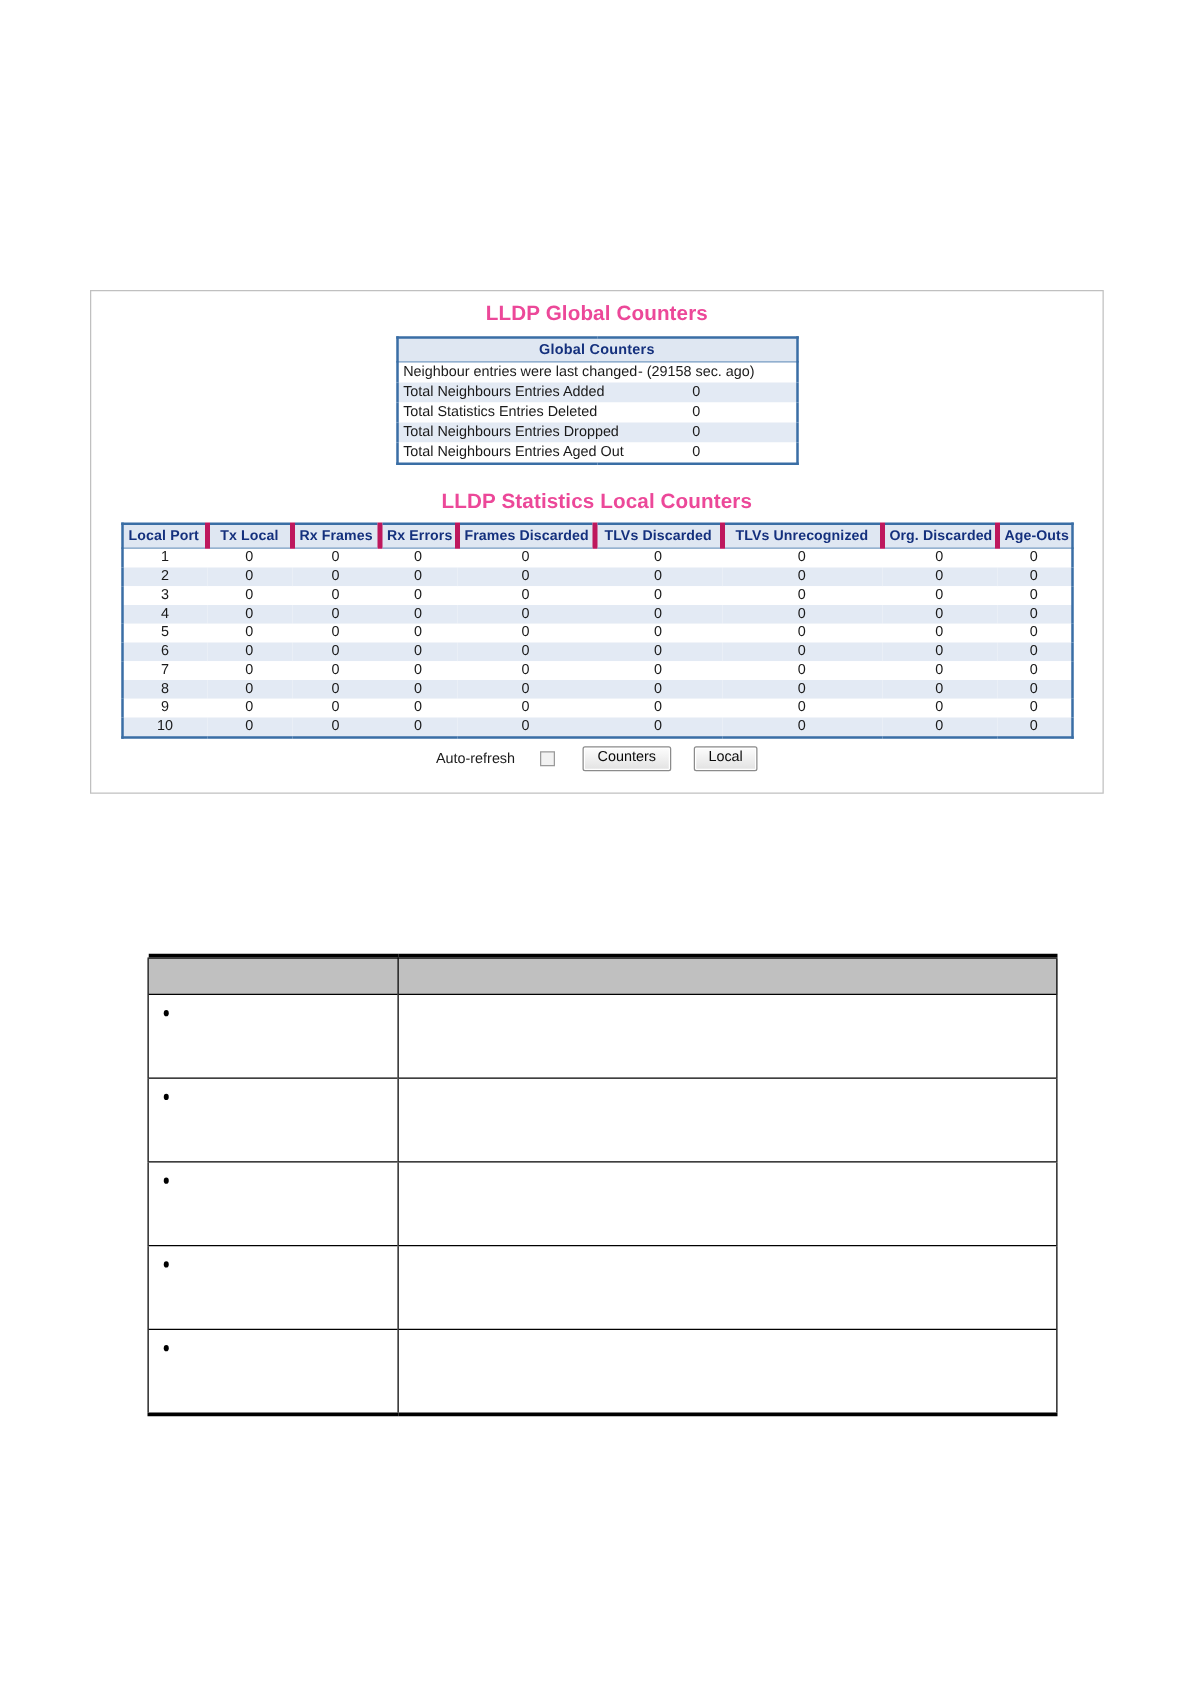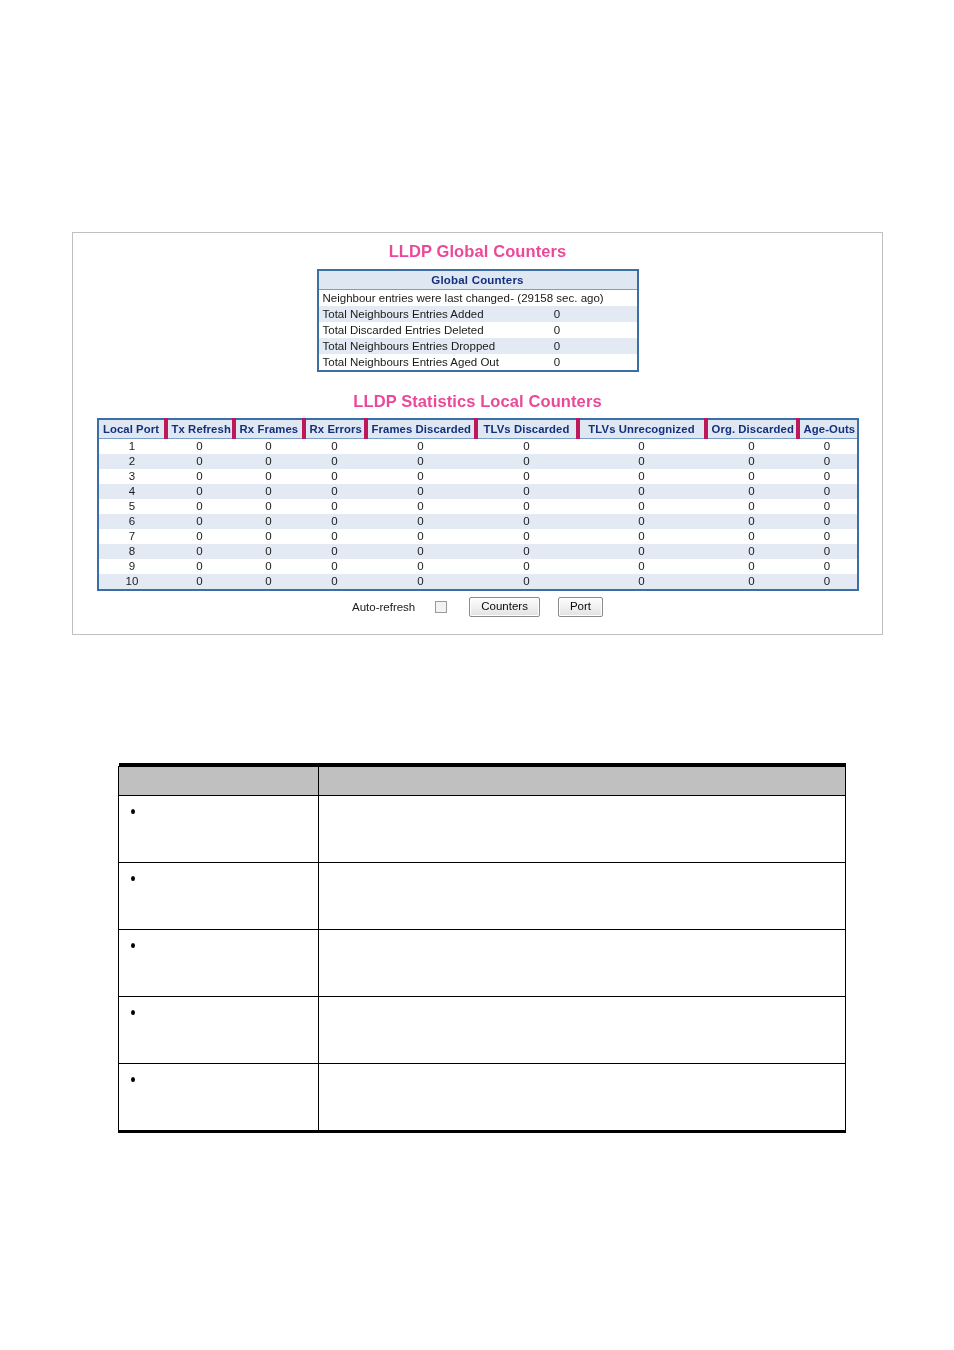--- a/index.html
+++ b/index.html
@@ -217,21 +217,21 @@
       <tbody>
         <tr class="plain">
           <td>Neighbour entries were last changed</td>
           <td class="val">- (29158 sec. ago)</td>
         </tr>
         <tr class="alt">
           <td>Total Neighbours Entries Added</td>
           <td class="val">0</td>
         </tr>
         <tr class="plain">
-          <td>Total Discarded Entries Deleted</td>
+          <td>Total Statistics Entries Deleted</td>
           <td class="val">0</td>
         </tr>
         <tr class="alt">
           <td>Total Neighbours Entries Dropped</td>
           <td class="val">0</td>
         </tr>
         <tr class="plain">
           <td>Total Neighbours Entries Aged Out</td>
           <td class="val">0</td>
         </tr>
@@ -250,21 +250,21 @@
         <col style="width:62px">
           <col style="width:110px">
           <col style="width:102px">
         <col style="width:128px">
           <col style="width:92px">
           <col style="width:60px">
       </colgroup>
       <thead>
         <tr>
           <th>Local Port</th>
-          <th>Tx Refresh</th>
+          <th>Tx Local</th>
           <th>Rx Frames</th>
           <th>Rx Errors</th>
           <th>Frames Discarded</th>
           <th>TLVs Discarded</th>
           <th>TLVs Unrecognized</th>
           <th>Org. Discarded</th>
           <th>Age-Outs</th>
         </tr>
       </thead>
       <tbody id="stats-body">
@@ -379,21 +379,21 @@
             <td>0</td>
           </tr>
         </tbody>
     </table>
   </div>
 
   <div class="controls">
     <span class="ar-label">Auto-refresh</span>
     <span class="chk" id="auto-refresh-checkbox"></span>
     <button class="btn">Counters</button>
-    <button class="btn">Port</button>
+    <button class="btn">Local</button>
   </div>
 
 </div>
 
 <div class="doc-table-wrap">
   <table class="doc">
     <colgroup>
         <col class="col-a">
         <col>
       </colgroup>

